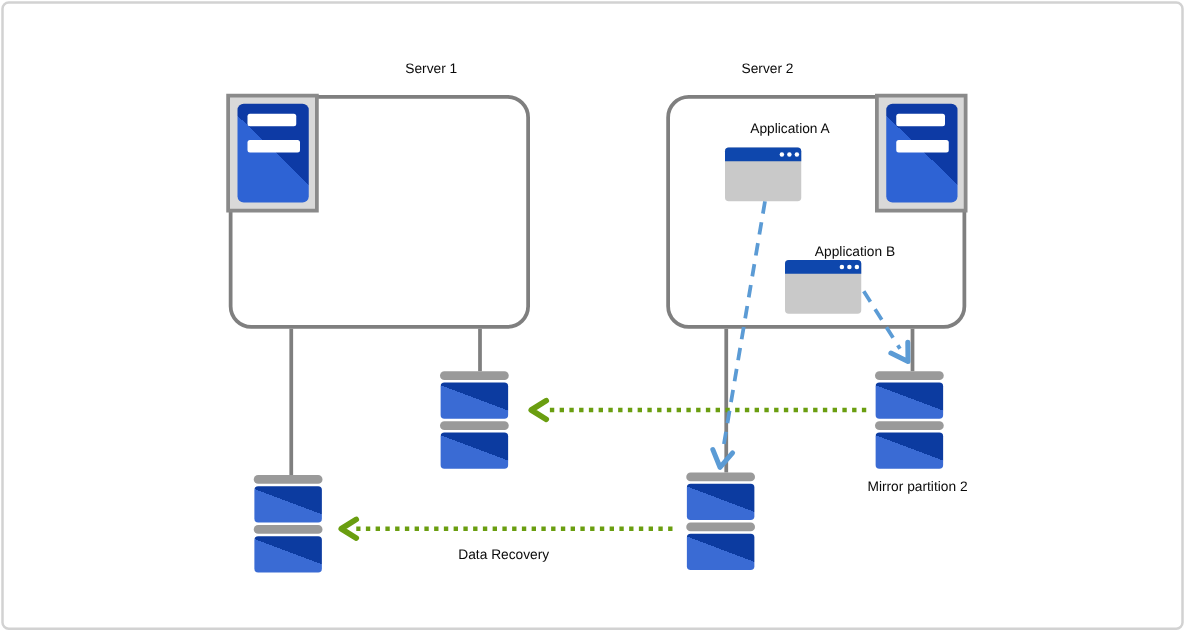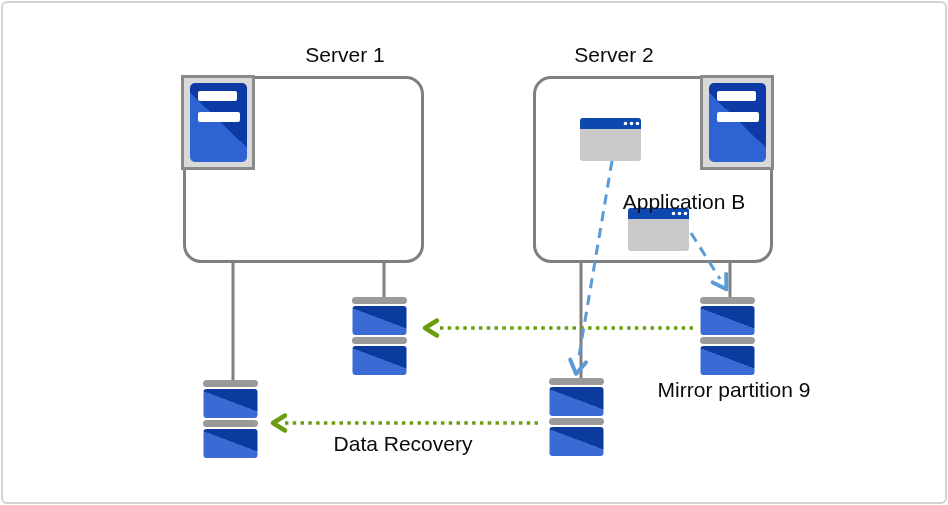--- a/index.html
+++ b/index.html
@@ -11,21 +11,21 @@
     position:absolute; left:1px; top:1px; width:942px; height:499px;
     border:2px solid #d2d2d2; border-radius:6px;
   }
   .server-box {
     position:absolute; border:3px solid #7f7f7f; border-radius:18px; background:transparent;
   }
   #server1-box { left:183px; top:76px; width:235px; height:181px; }
   #server2-box { left:533px; top:76px; width:234px; height:181px; }
   svg.overlay { position:absolute; left:0; top:0; }
   .lbl {
-    position:absolute; font-size:21px; color:#0a0a0a; white-space:nowrap;
+    position:absolute; font-size:11px; color:#0a0a0a; white-space:nowrap;
     transform:translateX(-50%); line-height:20px;
   }
 </style>
 </head>
 <body>
 
 <div class="stage">
 
   <div class="frame"></div>
 
@@ -91,17 +91,18 @@
     <use href="#app-window-icon" x="628" y="208"></use>
 
     <use href="#disk-icon" x="352" y="297"></use>
     <use href="#disk-icon" x="203" y="380"></use>
     <use href="#disk-icon" x="549" y="378"></use>
     <use href="#disk-icon" x="700" y="297"></use>
   </svg>
 
   <div class="lbl" style="left:345px; top:45px;">Server 1</div>
   <div class="lbl" style="left:614px; top:45px;text-align:center;">Server 2</div>
+  <div class="lbl" style="left:632px; top:93px;">Application A</div>
   <div class="lbl" style="left:684px; top:192px;">Application B</div>
-  <div class="lbl" style="left:734px; top:380px;">Mirror partition 9</div>
+  <div class="lbl" style="left:734px; top:380px;">Mirror partition 2</div>
   <div class="lbl" style="left:403px; top:434px;">Data Recovery</div>
 
 </div>
 
 </body></html>

